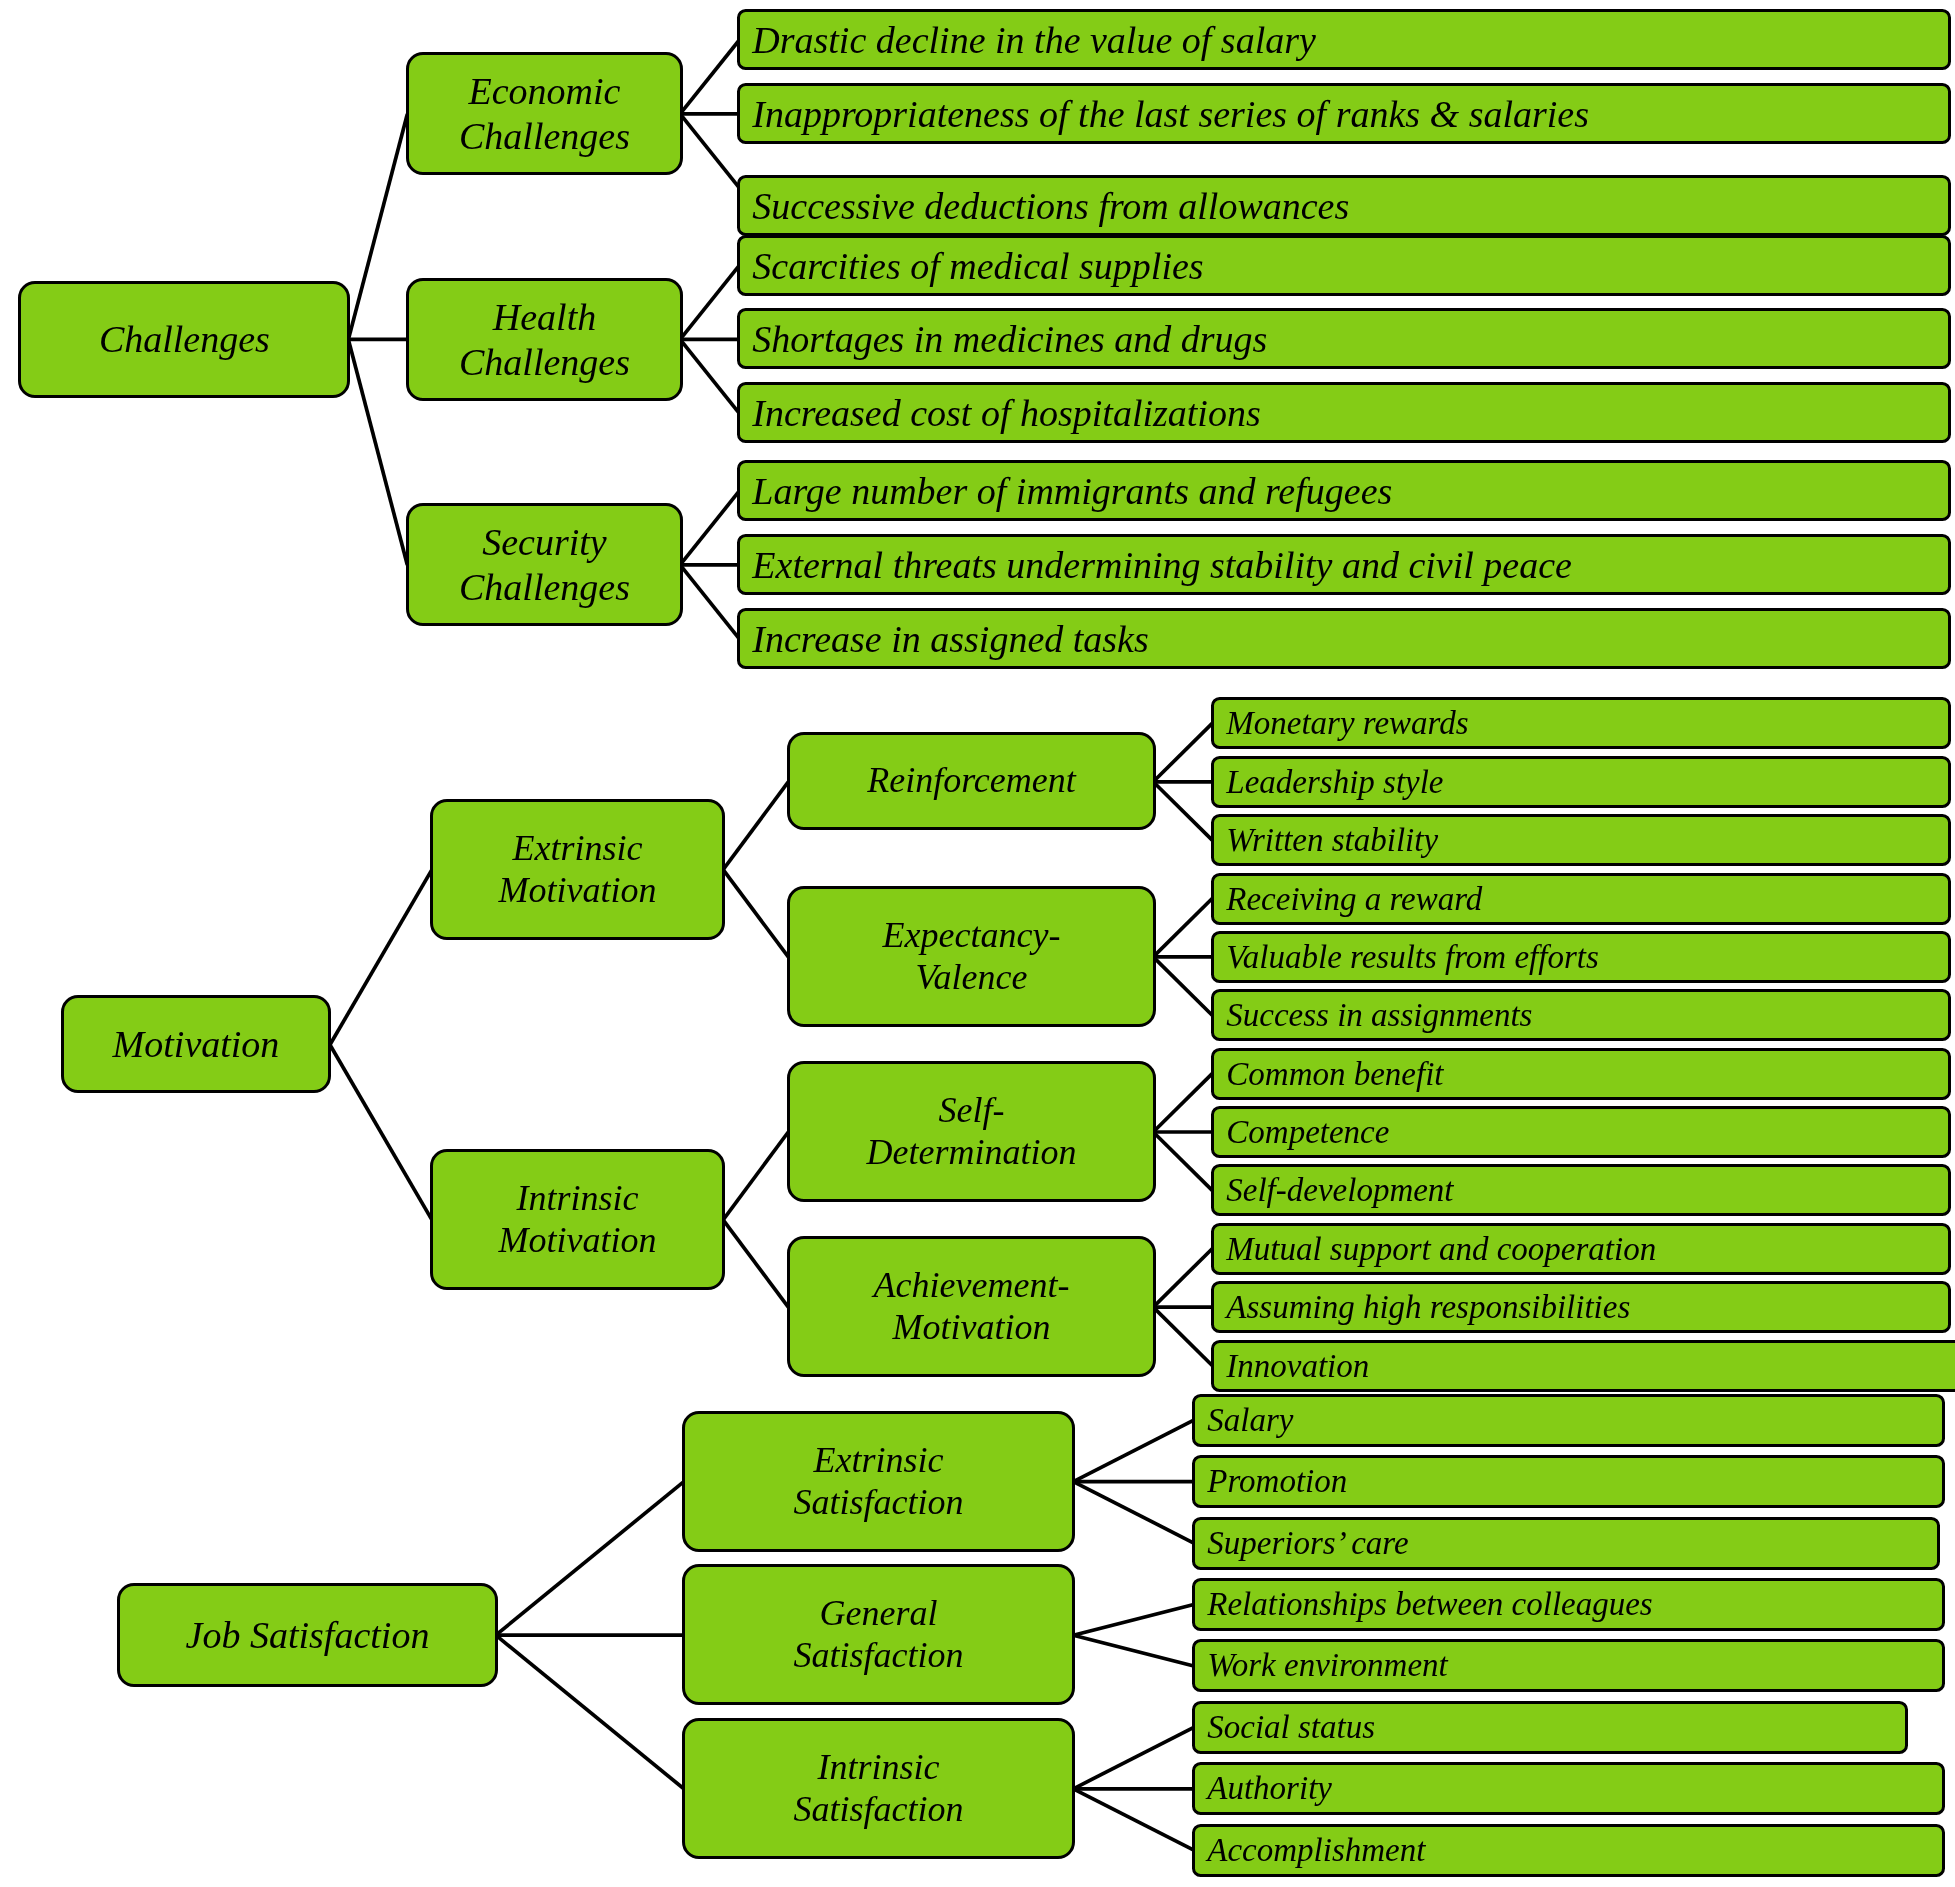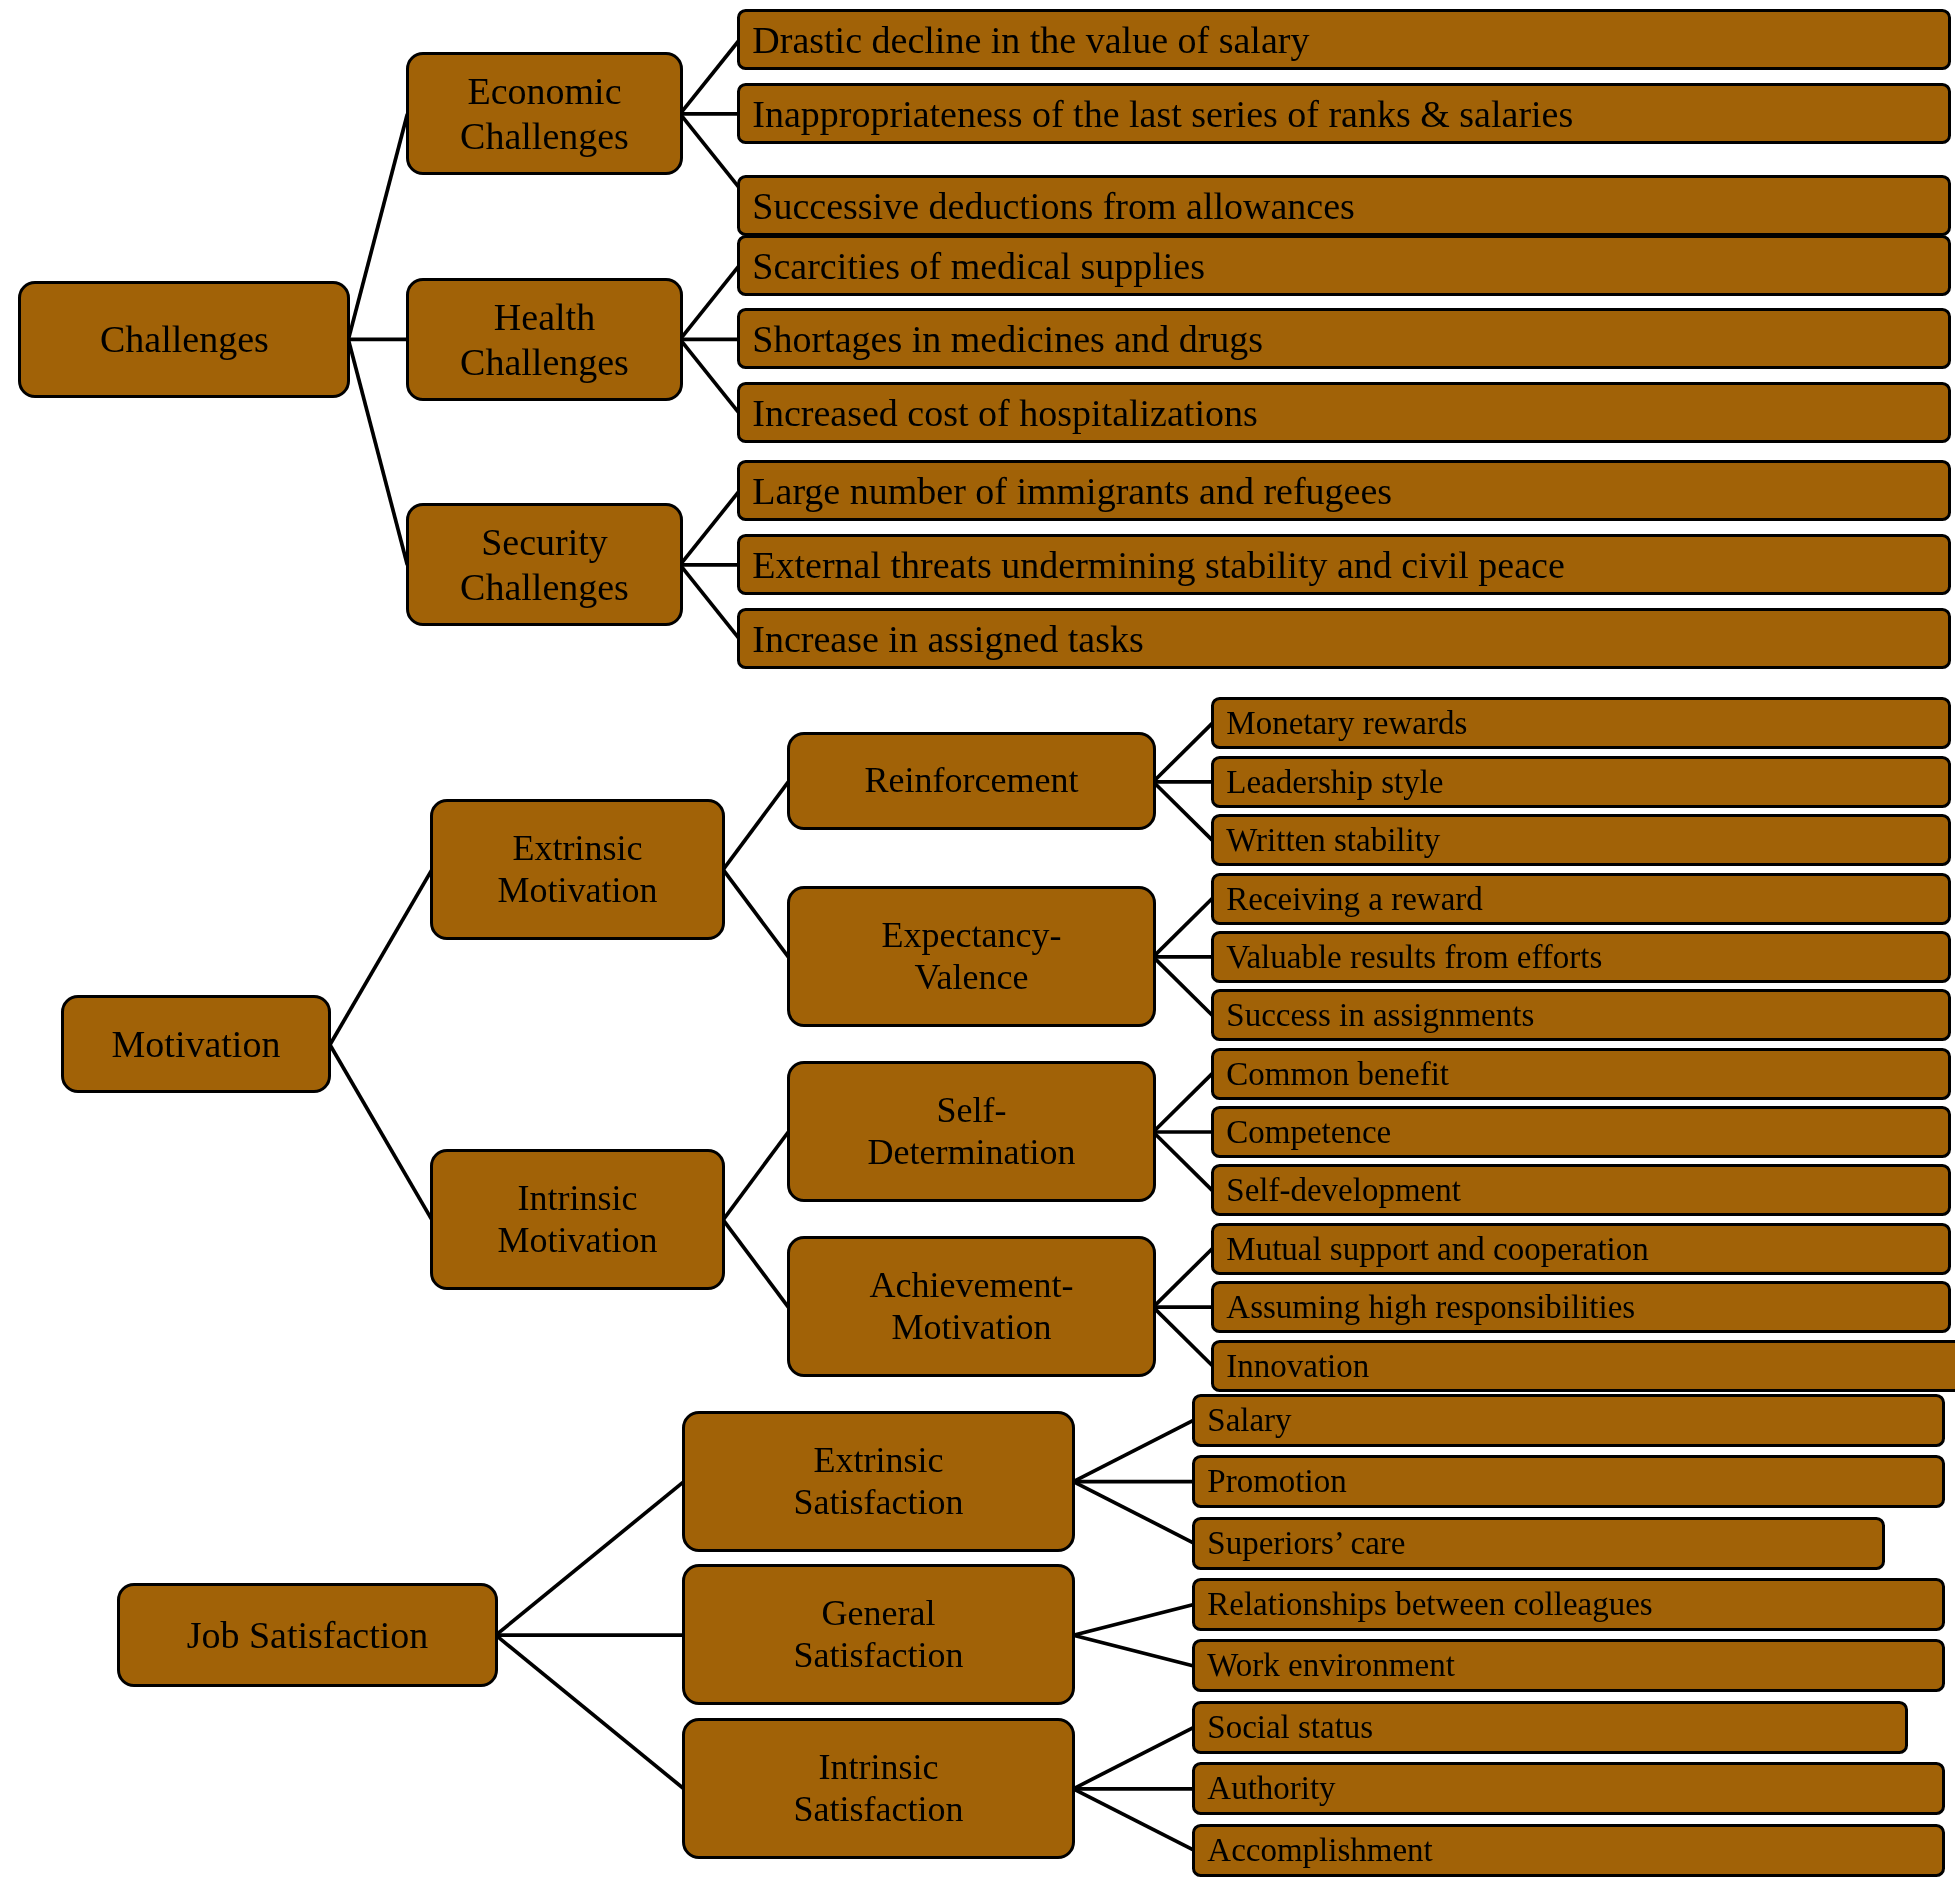--- a/index.html
+++ b/index.html
@@ -2,22 +2,22 @@
 <html style="font-size:9.8px"><head>
 <meta charset="utf-8">
 <style>
   html,body{margin:0;padding:0;background:#ffffff;}
   .canvas{
     position:relative;width:1955px;height:1888px;background:#ffffff;
     font-family:"Liberation Serif","DejaVu Serif",serif;color:#000;overflow:hidden;
   }
   .wires{position:absolute;left:0;top:0;z-index:1;}
   .box{
-    position:absolute;box-sizing:border-box;background:#a16207;
-    border:3.7px solid #000;display:flex;align-items:center;z-index:2;
+    position:absolute;box-sizing:border-box;background:#84cc16;
+    border:3.7px solid #000;display:flex;align-items:center;z-index:2;font-style:italic;
   }
   .node{justify-content:center;text-align:center;border-radius:17px;white-space:pre-line;line-height:1.16;}
   .leaf{border-radius:8.6px;padding-left:12.3px;white-space:nowrap;line-height:1;}
   .f-lg{font-size:38px;}
   .f-md{font-size:36px;}
   .f-sm{font-size:33px;}
 </style>
 </head>
 <body>
 
@@ -103,21 +103,21 @@
     <div class="box node f-md" style="left: 787px; top: 1236px; width: 369px; height: 141px;">Achievement-
 Motivation</div>
     <div class="box leaf f-sm" style="left: 1211px; top: 1223px; width: 740px; height: 52px;">Mutual support and cooperation</div>
     <div class="box leaf f-sm" style="left: 1211px; top: 1281px; width: 740px; height: 52px;">Assuming high responsibilities</div>
     <div class="box leaf f-sm" style="left: 1211px; top: 1340px; width: 812px; height: 52px;">Innovation</div>
     <div class="box node f-lg" style="left: 117px; top: 1583px; width: 381px; height: 104px;">Job Satisfaction</div>
     <div class="box node f-md" style="left: 682px; top: 1411px; width: 393px; height: 141px;">Extrinsic
 Satisfaction</div>
     <div class="box leaf f-sm" style="left: 1192px; top: 1394px; width: 753px; height: 53px;">Salary</div>
     <div class="box leaf f-sm" style="left: 1192px; top: 1455px; width: 753px; height: 53px;">Promotion</div>
-    <div class="box leaf f-sm" style="left: 1192px; top: 1517px; width: 693px; height: 53px;">Superiors’ care</div>
+    <div class="box leaf f-sm" style="left: 1192px; top: 1517px; width: 748px; height: 53px;">Superiors’ care</div>
     <div class="box node f-md" style="left: 682px; top: 1564px; width: 393px; height: 141px;">General
 Satisfaction</div>
     <div class="box leaf f-sm" style="left: 1192px; top: 1578px; width: 753px; height: 53px;">Relationships between colleagues</div>
     <div class="box leaf f-sm" style="left: 1192px; top: 1639px; width: 753px; height: 53px;">Work environment</div>
     <div class="box node f-md" style="left: 682px; top: 1718px; width: 393px; height: 141px;">Intrinsic
 Satisfaction</div>
     <div class="box leaf f-sm" style="left: 1192px; top: 1701px; width: 716px; height: 53px;">Social status</div>
     <div class="box leaf f-sm" style="left: 1192px; top: 1762px; width: 753px; height: 53px;">Authority</div>
     <div class="box leaf f-sm" style="left: 1192px; top: 1824px; width: 753px; height: 53px;">Accomplishment</div>
   </div>

